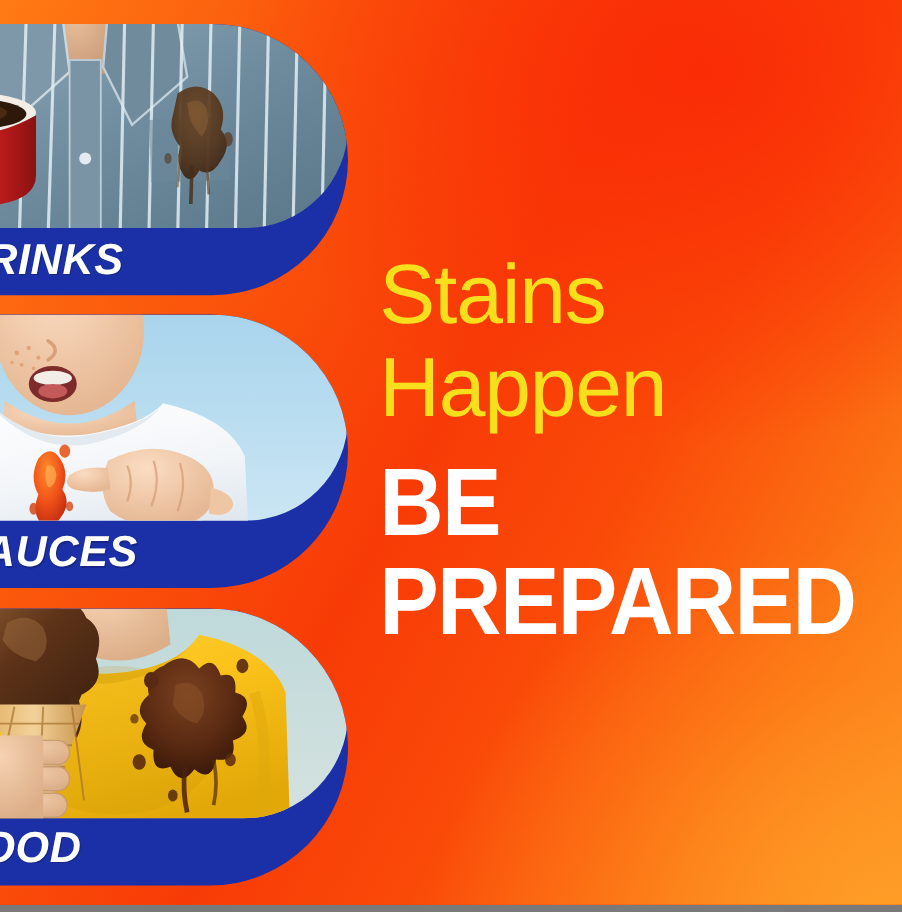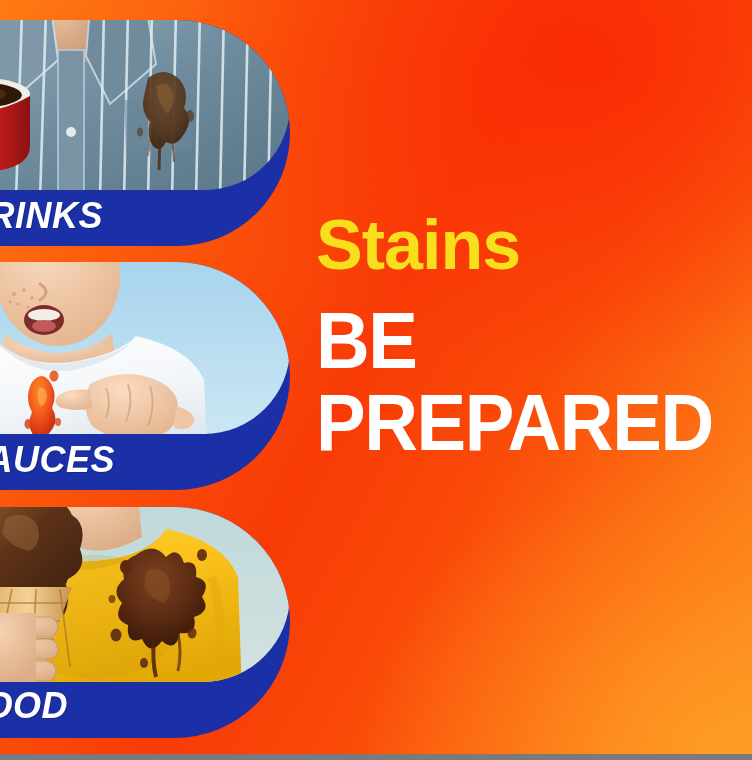--- a/index.html
+++ b/index.html
@@ -108,21 +108,21 @@
   
   .copy {
     position: absolute;
     left: 316px;
     top: 206px;
     width: 430px;
   }
   .headline {
     color: #F7DF1B;
     font-family: "Liberation Sans", sans-serif;
-    font-weight: bold;
+    font-weight: normal;
     font-size: 70px;
     line-height: 78px;
     letter-spacing: -1px;
     margin: 0;
   }
   .subhead {
     margin: 16px 0 0 0;
     color: #FFFFFF;
     font-family: "Liberation Sans", sans-serif;
     font-weight: bold;
@@ -423,20 +423,21 @@
           </g>
         </svg>
       </div>
       <div class="panel-label">FOOD</div>
     </div>
   </div>
 
   <div class="copy">
     <h1 class="headline">
       <span>Stains</span><br>
+      <span>Happen</span>
     </h1>
     <div class="subhead">
       <span class="l1">BE</span>
       <span class="l2">PREPARED</span>
     </div>
   </div>
 
 </div>
 
 </body></html>

